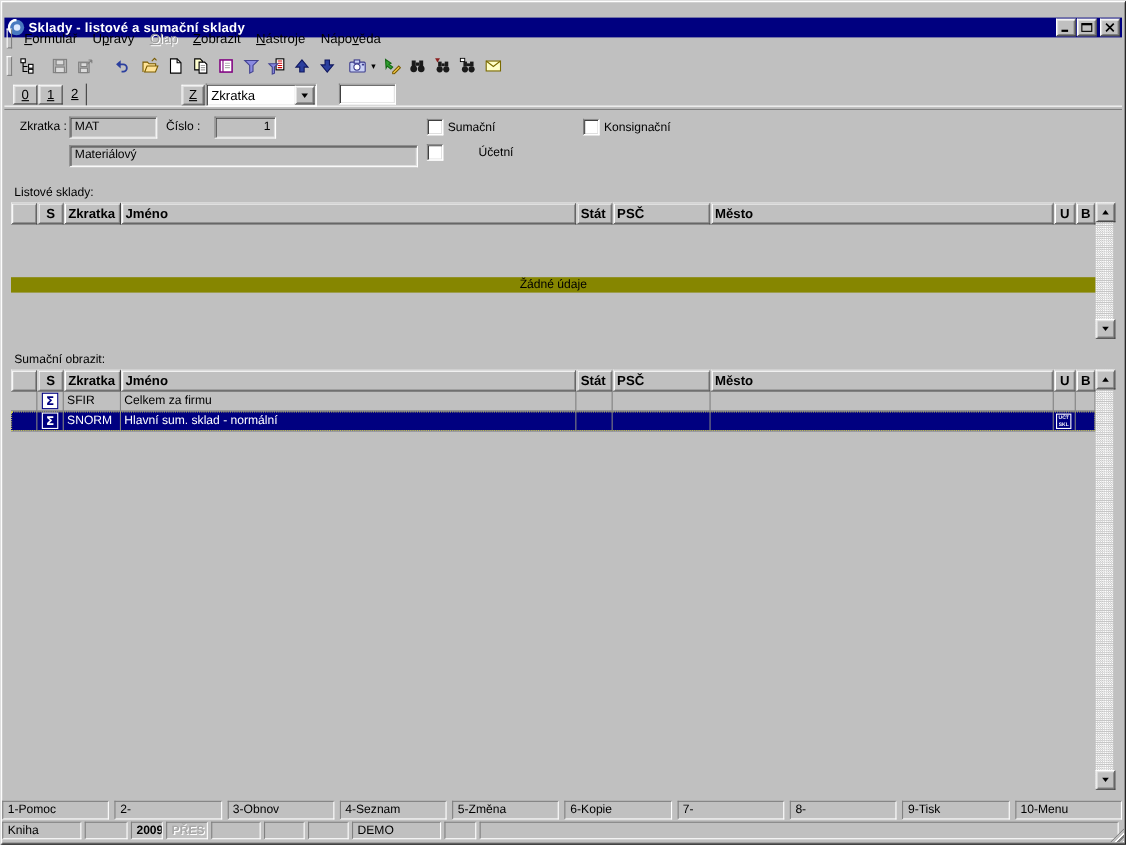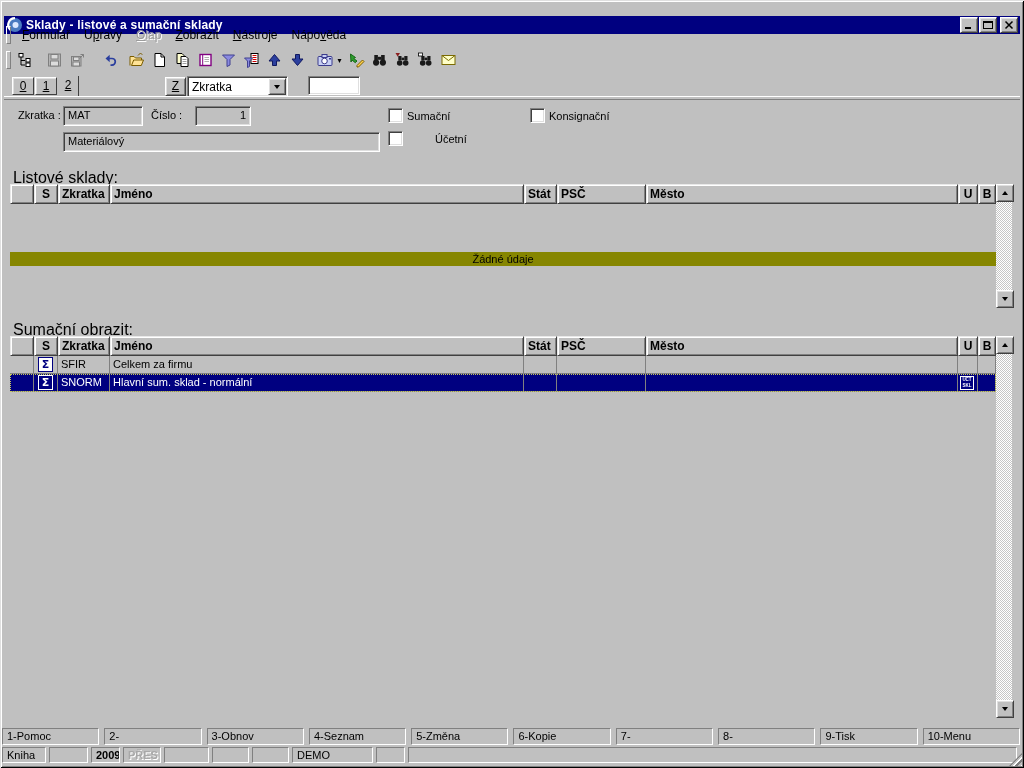--- a/index.html
+++ b/index.html
@@ -72,21 +72,21 @@
 
   
   .flabel { position:absolute; font-size:11px; }
   .ffield { position:absolute; height:18px; background:#c0c0c0; line-height:16px; padding:0 4px;
     font-size:11px; }
   .ffield.num { text-align:right; }
   .cb { position:absolute; width:13px; height:13px; background:#fff; }
   .cblabel { position:absolute; font-size:11px; }
 
   
-  .seclabel { position:absolute; left:13px; font-size:16px; }
+  .seclabel { position:absolute; left:13px; font-size:11px; }
   .table { position:absolute; left:10px; background:#c0c0c0; }
   .thead { position:absolute; left:0; top:0; height:20px; display:flex; }
   .th { box-sizing:border-box; height:20px; background:#c0c0c0; font-weight:bold; font-size:12px;
     padding:2px 3px 0 3px; overflow:hidden; white-space:nowrap;
     border:1px solid; border-color:#e8e8e8 #404040 #404040 #e8e8e8;
     box-shadow: inset 1px 1px 0 #fff, inset -1px -1px 0 #808080; }
   .tbody { position:absolute; left:0; top:20px; right:16px; bottom:0; overflow:hidden; }
   .trow { display:flex; height:18px; background:#c0c0c0; }
   .trow.sel { background:#000080; color:#fff; outline:1px dotted #c8c85a; outline-offset:-1px; }
   .td { box-sizing:border-box; height:18px; padding:2px 3px 0 3px; overflow:hidden; white-space:nowrap;
@@ -401,21 +401,21 @@
       <div class="panel fkey">4-Seznam</div>
       <div class="panel fkey">5-Změna</div>
       <div class="panel fkey">6-Kopie</div>
       <div class="panel fkey">7-</div>
       <div class="panel fkey">8-</div>
       <div class="panel fkey">9-Tisk</div>
       <div class="panel fkey">10-Menu</div>
     </div>
 
   <div class="statusbar" id="statusbar">
-      <div class="panel status-cell" style="width: 44px;">Kniha</div>
+      <div class="panel status-cell" style="width: 72px;">Kniha</div>
       <div class="panel status-cell" style="width: 39px;"></div>
       <div class="panel status-cell" style="width: 29px; font-weight: bold;">2009</div>
       <div class="panel status-cell disabled" style="width: 38px;">PŘES</div>
       <div class="panel status-cell" style="width: 45px;"></div>
       <div class="panel status-cell" style="width: 37px;"></div>
       <div class="panel status-cell" style="width: 37px;"></div>
       <div class="panel status-cell" style="width: 81px;">DEMO</div>
       <div class="panel status-cell" style="width: 29px;"></div>
       <div class="panel status-cell" style="flex: 1 1 0%;"></div>
     </div>

